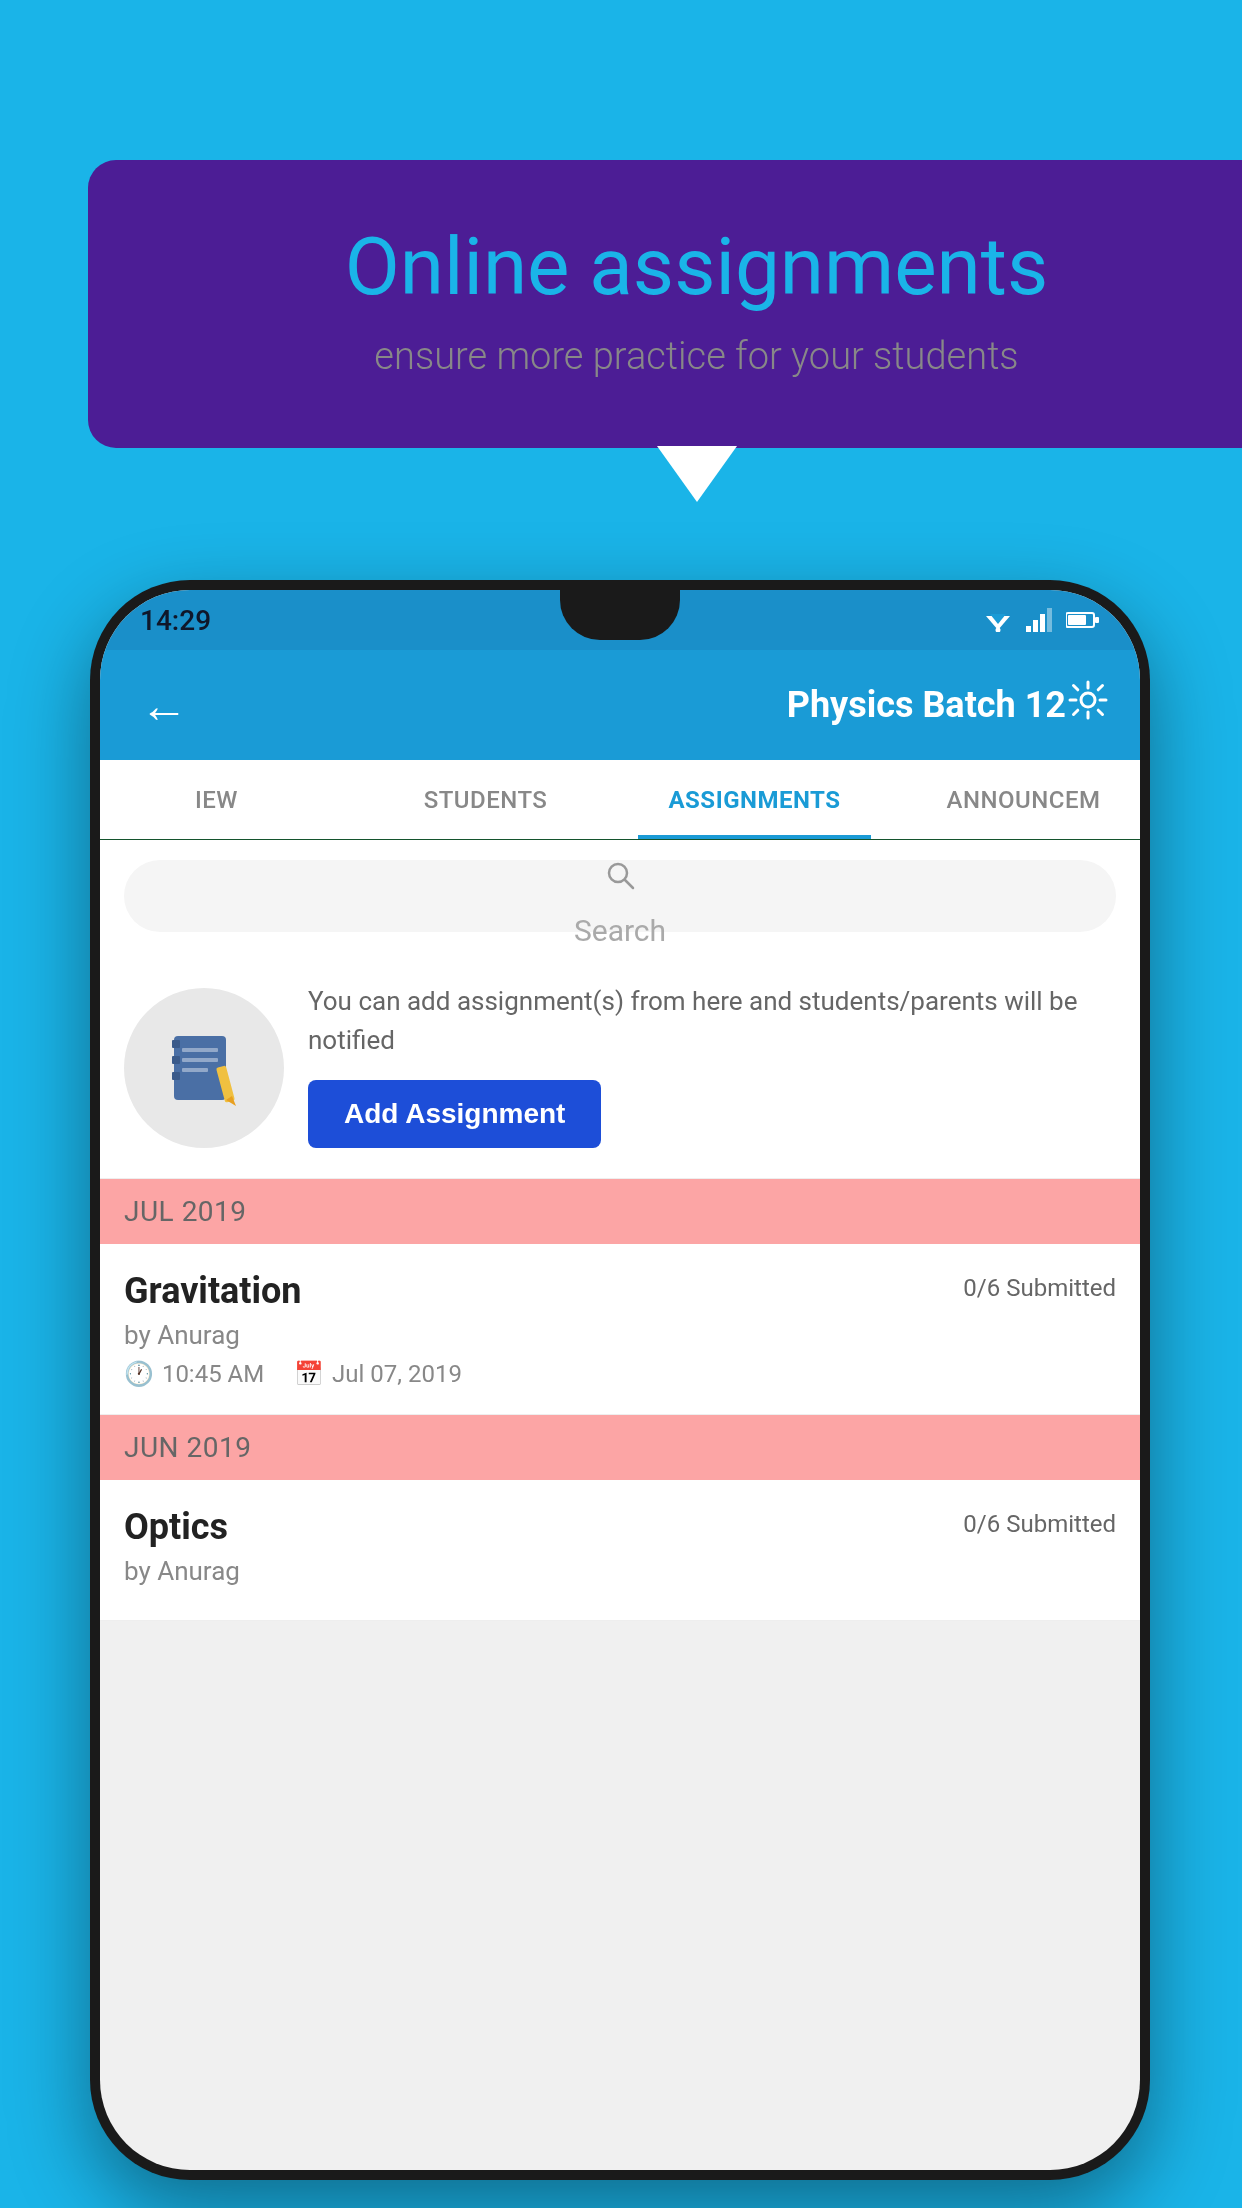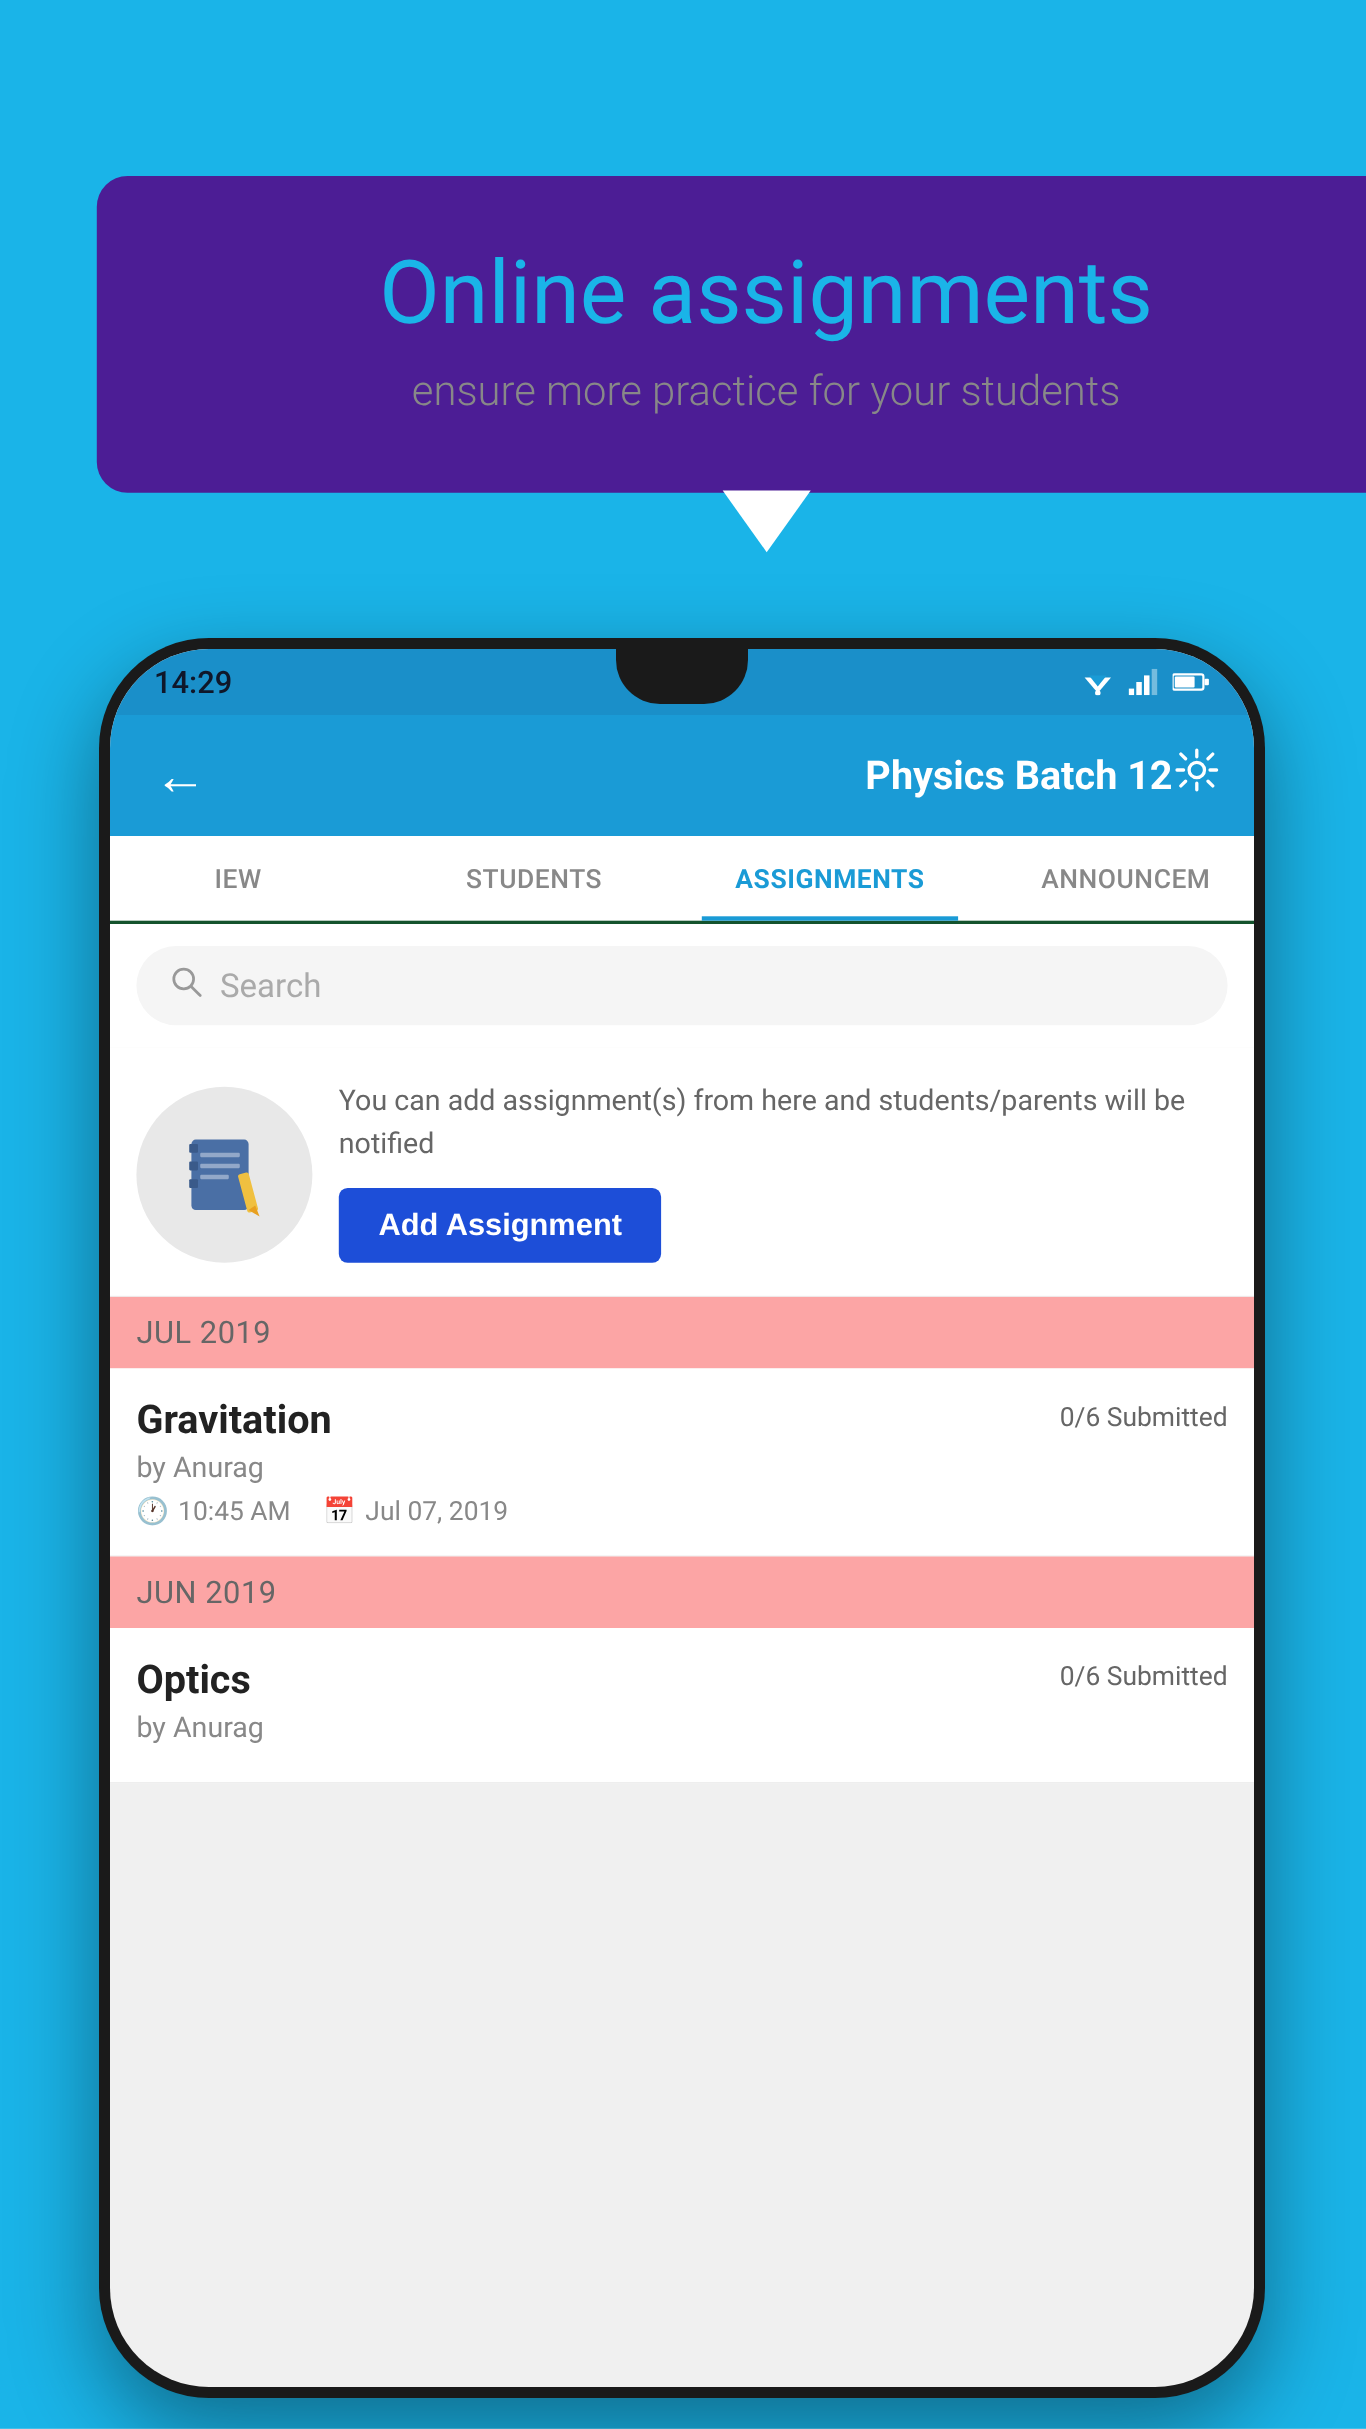--- a/index.html
+++ b/index.html
@@ -138,21 +138,21 @@
       color: white;
       font-size: 40px;
       cursor: pointer;
     }
 
     
     .tab-bar {
       background: white;
       display: flex;
       height: 80px;
-      border-bottom: 3px solid #14532d;
+      border-bottom: 1px solid #14532d;
       gap: 36px;
     }
     .tab-item {
       flex: 1;
       display: flex;
       align-items: center;
       justify-content: center;
       font-size: 24px;
       color: #888;
       font-weight: 500;
@@ -180,20 +180,21 @@
       background: white;
     }
     .search-bar {
       background: #f5f5f5;
       border-radius: 50px;
       height: 72px;
       display: flex;
       align-items: center;
       padding: 0 30px;
       gap: 16px;
+      flex-direction: column;
     }
     .search-icon {
       color: #999;
       font-size: 30px;
     }
     .search-text {
       font-size: 30px;
       color: #aaa;
     }
 

